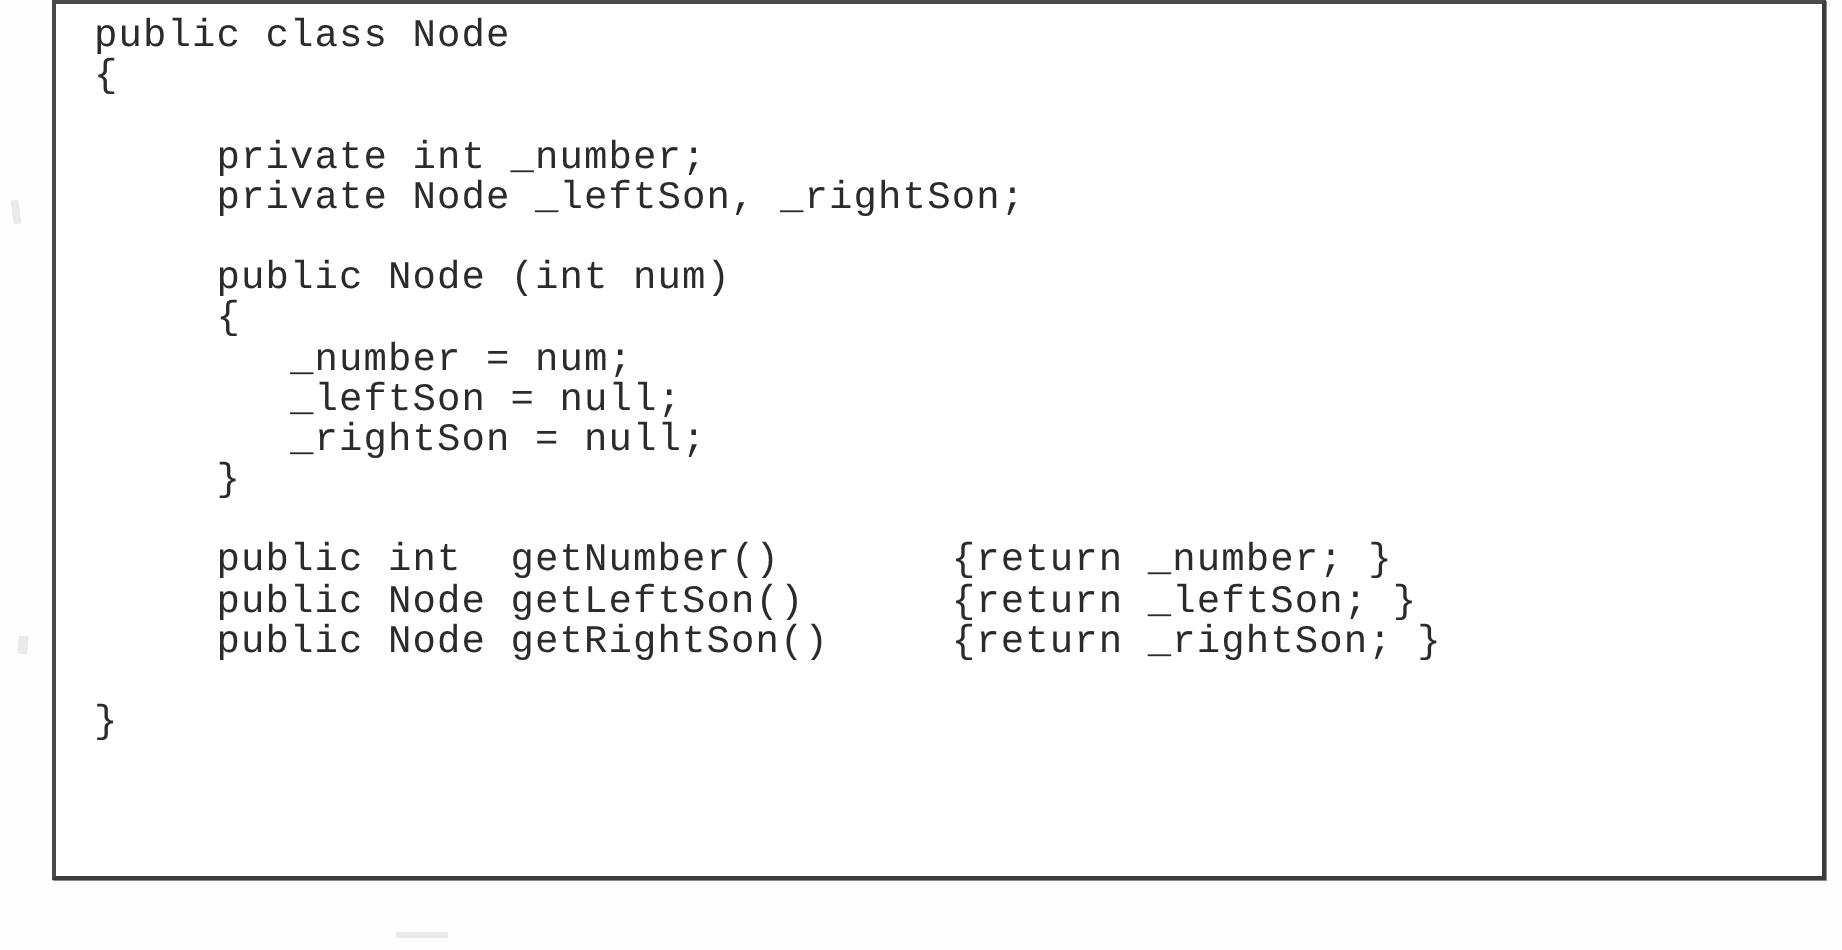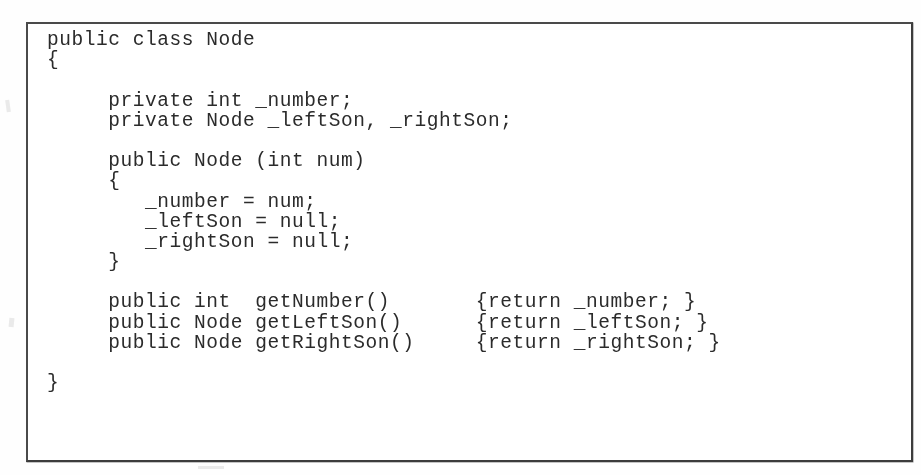--- a/index.html
+++ b/index.html
@@ -18,21 +18,21 @@
   
   #scan-page {
     position: absolute;
     inset: 0;
     background: #fefefe;
   }
 
   #code-box {
     position: absolute;
     left: 26px;
-    top: 22px;
+    top: 0;
     width: 887px;
     height: 440px;
     box-sizing: border-box;
     background: #ffffff;
     border: 2px solid #4a4a4a;
     border-right-color: #3c3c3c;
     border-bottom-color: #3c3c3c;
     box-shadow: 0.5px 0.5px 0 #8a8a8a;
   }
 

